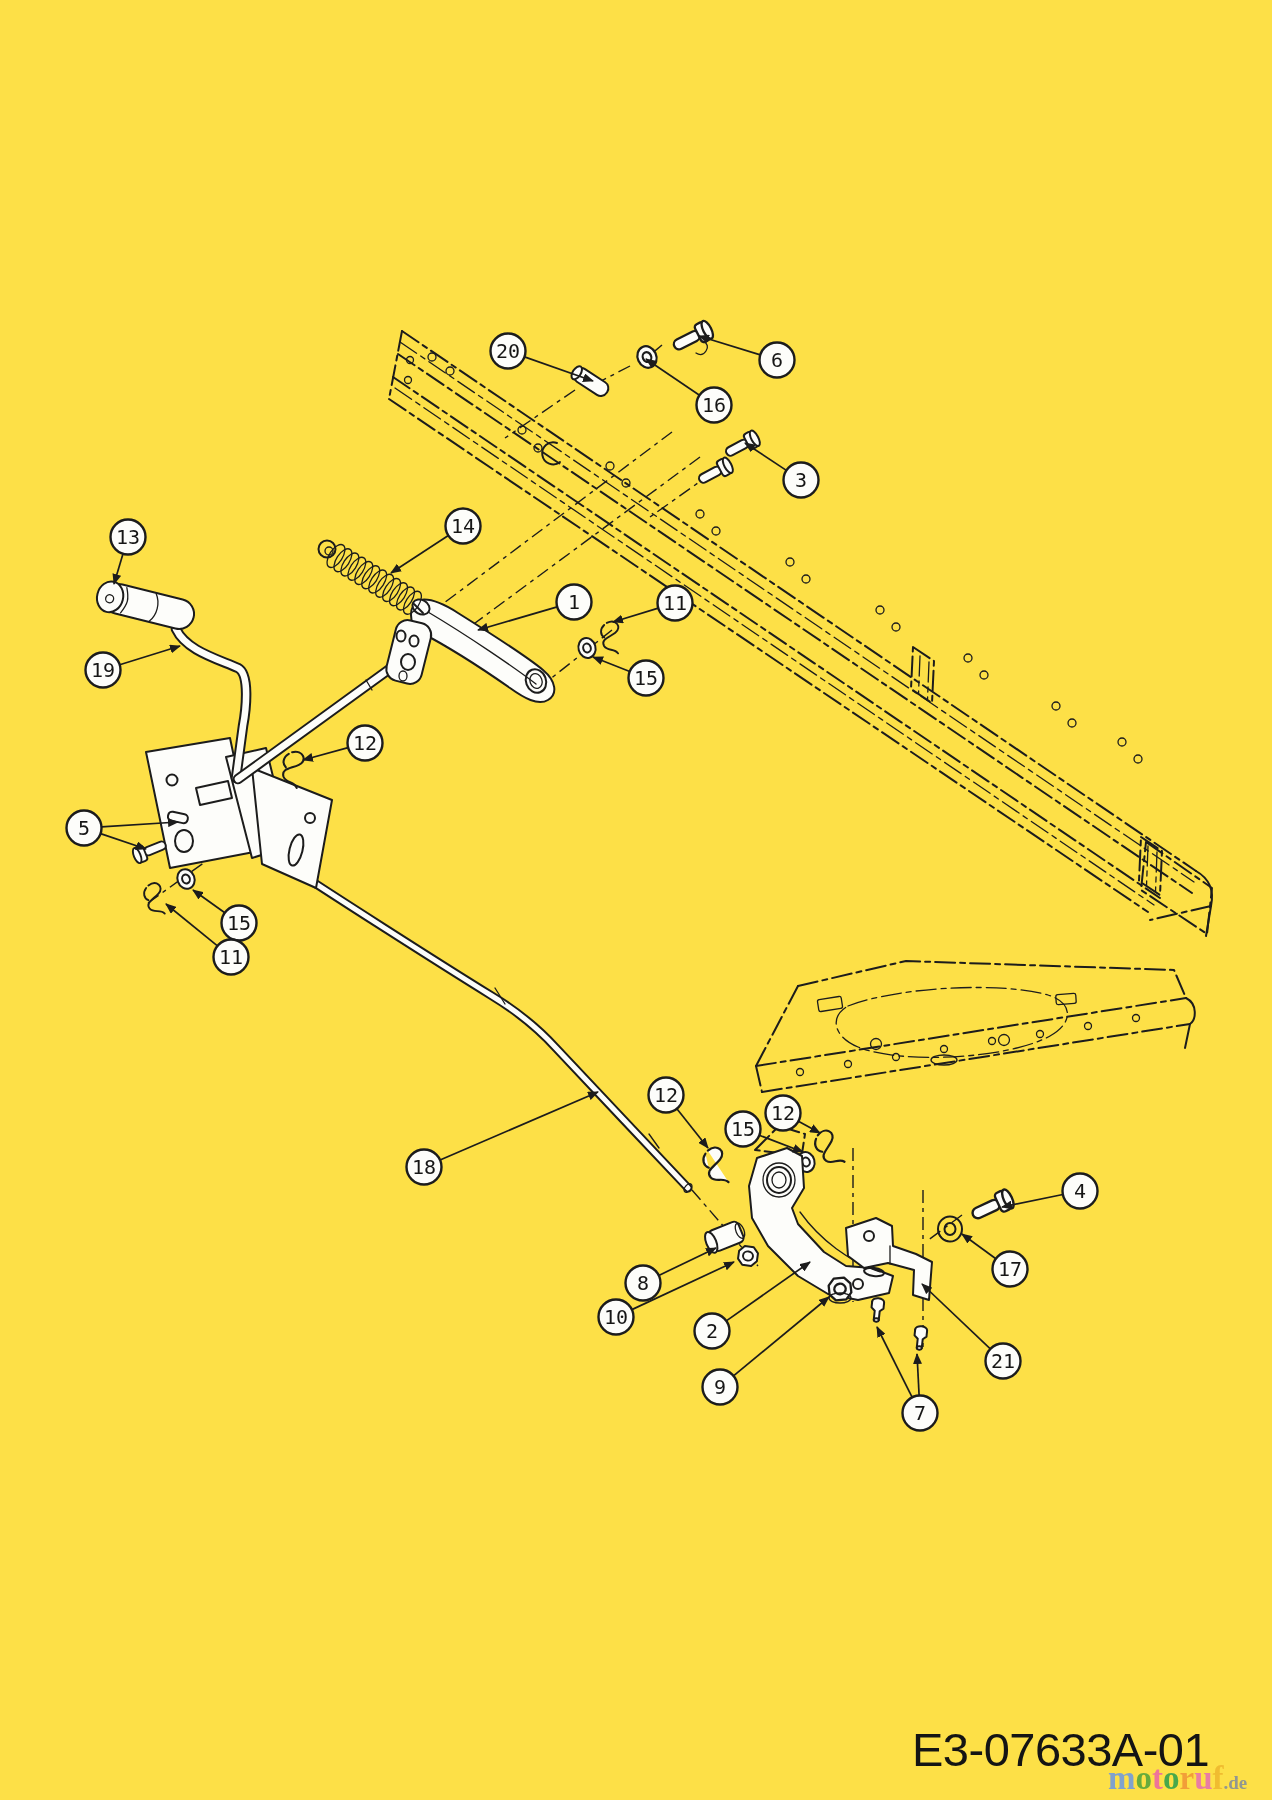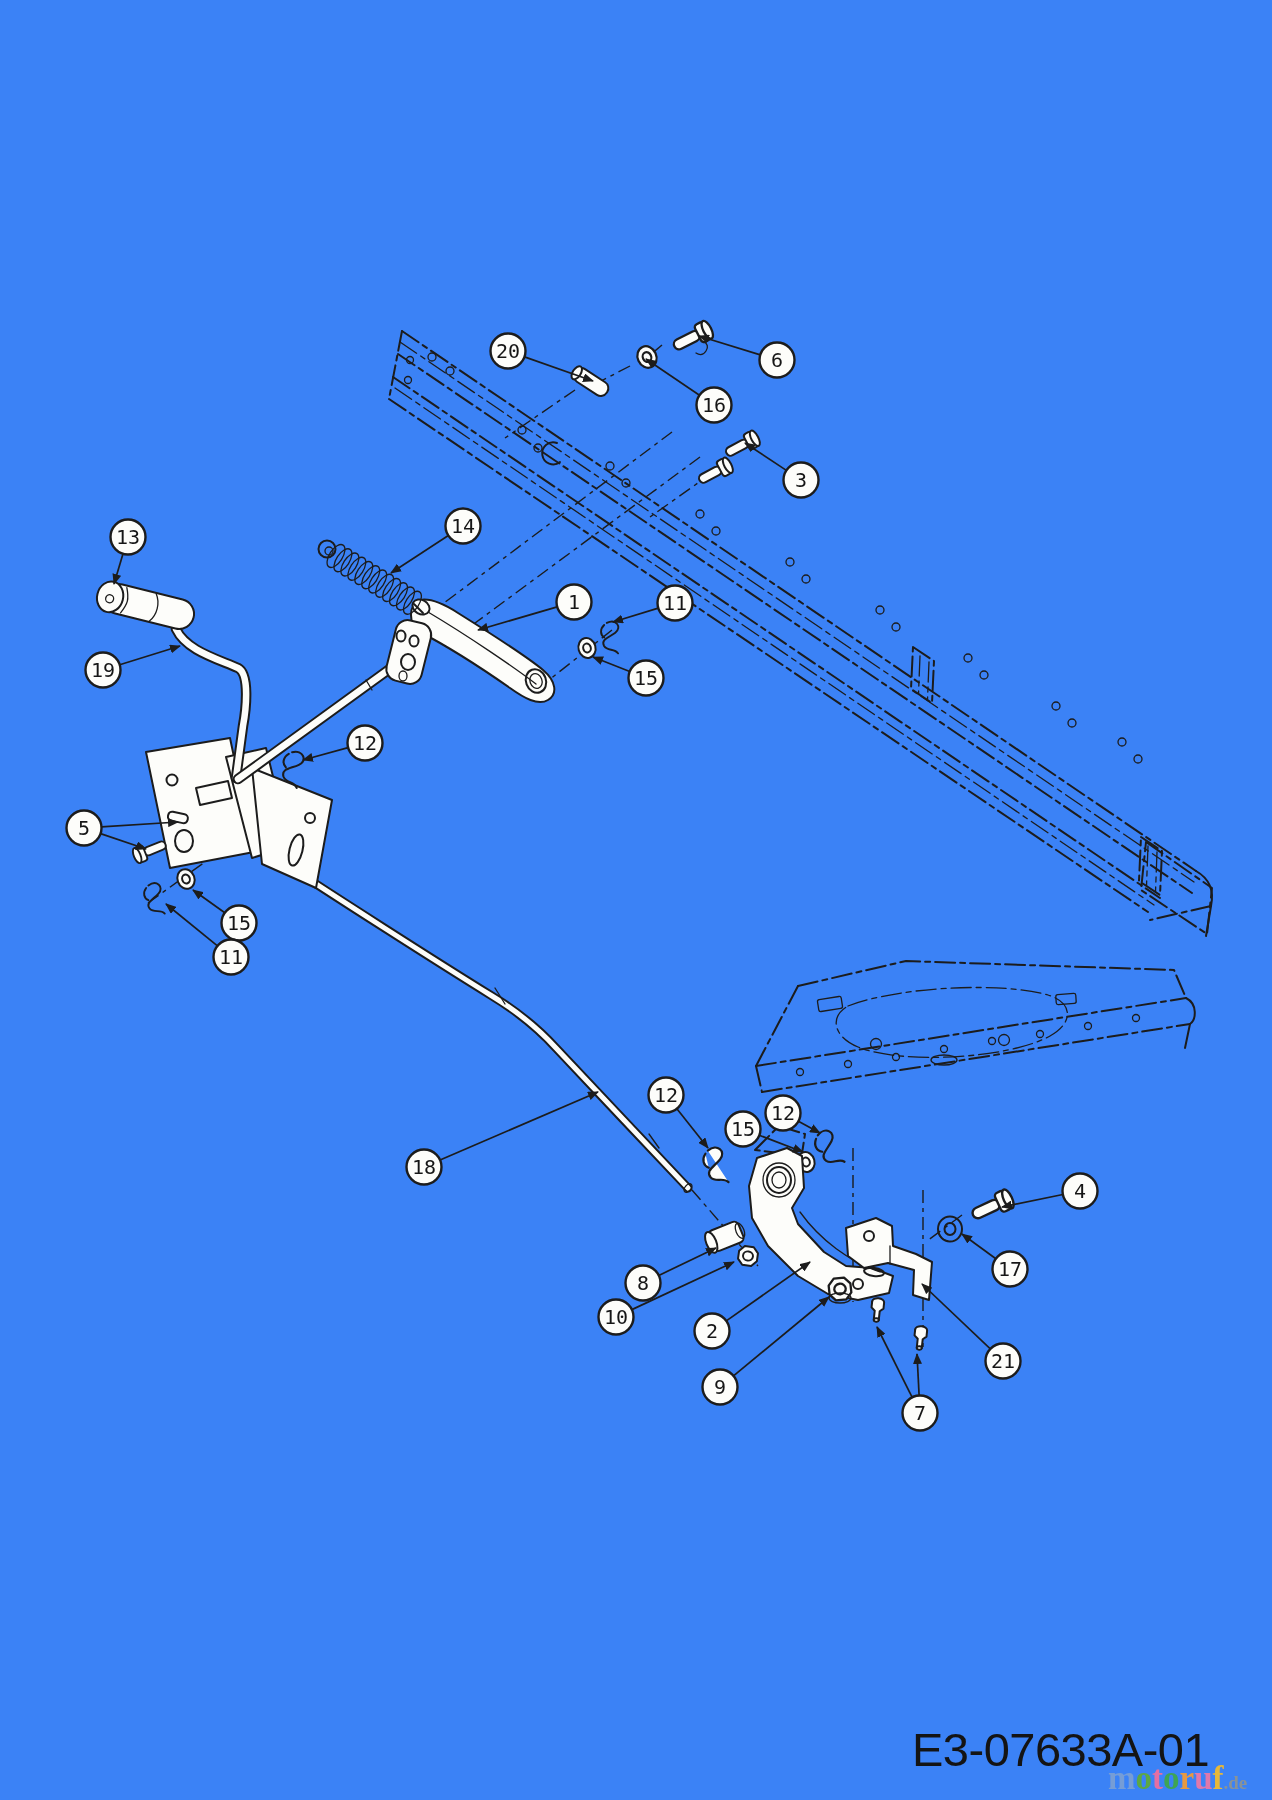--- a/index.html
+++ b/index.html
@@ -1,16 +1,16 @@
 <!DOCTYPE html>
 <html><head>
 <meta charset="utf-8">
 <style>
   html,body{margin:0;padding:0;background:#ffffff;}
-  .stage{position:relative;width:1272px;height:1800px;background:#3b82f6;overflow:hidden;
+  .stage{position:relative;width:1272px;height:1800px;background:#fde047;overflow:hidden;
          font-family:"Liberation Sans",sans-serif;}
   svg{position:absolute;inset:0;}
   
   .s {stroke:#1c1c1c;fill:none;stroke-width:2;stroke-linecap:round;stroke-linejoin:round;}
   .sf{stroke:#1c1c1c;fill:#fdfdfa;stroke-width:2;stroke-linecap:round;stroke-linejoin:round;}
   .thin{stroke-width:1.3;}
   .ph{stroke-dasharray:20 5 5 5;}      
   .ax{stroke:#1c1c1c;fill:none;stroke-width:1.4;stroke-dasharray:13 5 4 5;}  
   .to{stroke:#1c1c1c;fill:none;stroke-width:10.5;stroke-linecap:round;stroke-linejoin:round;}
   .ti{stroke:#fdfdfa;fill:none;stroke-width:6.5;stroke-linecap:round;stroke-linejoin:round;}

